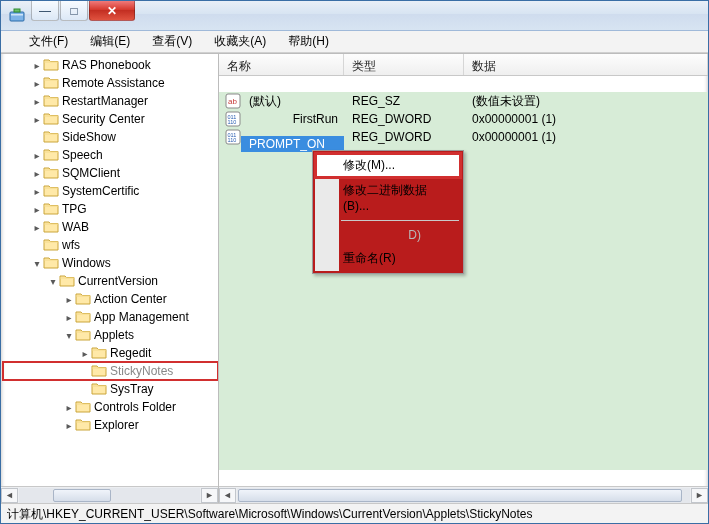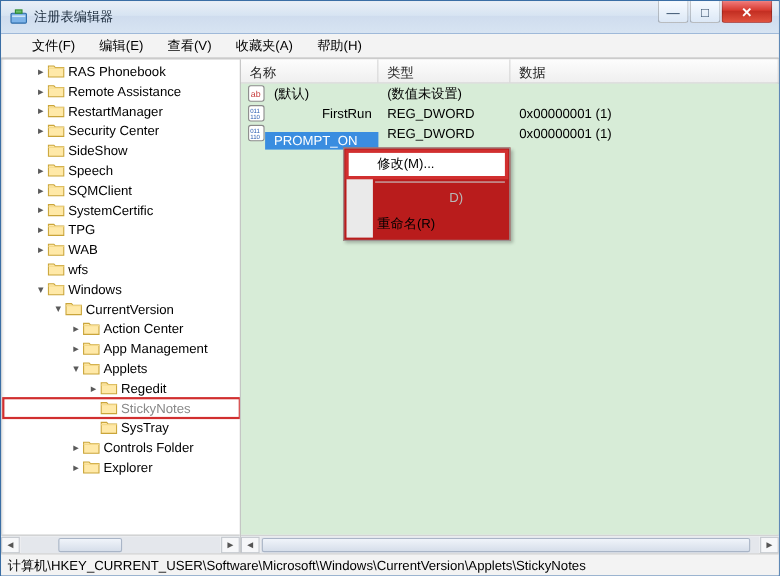--- a/index.html
+++ b/index.html
@@ -82,21 +82,21 @@
   
   .hscroll {
     height:17px; background:#eceef1; border-top:1px solid #c8c8c8;
     display:flex; align-items:center;
   }
   .hscroll .arrow { width:17px; height:15px; background:#f6f7f9; border:1px solid #c2c6cc; margin:0 0; display:flex;align-items:center;justify-content:center;font-size:9px;color:#555;}
   .hscroll .track { flex:1; height:15px; background:#e4e7ec; position:relative; margin:0 1px;}
   .hscroll .thumb { position:absolute; height:13px; top:1px; background:linear-gradient(#f0f4fa,#d6deea); border:1px solid #a9b5c7; border-radius:2px;}
 
   
-  .values-pane { flex:1; display:flex; flex-direction:column; min-width:0; }
+  .values-pane { flex:1; display:flex; flex-direction:column; min-width:0;gap:16px; }
   .cols-header {
     height:22px; display:flex; background:linear-gradient(#fdfdfd,#efefef);
     border-bottom:1px solid #c8c8c8;
   }
   .cols-header .col {
     border-right:1px solid #d6d6d6;
     padding:4px 8px; color:#222;
   }
   .vals-body {
     flex:1; background:#d7ecd7; position:relative; overflow:hidden;
@@ -136,21 +136,20 @@
 <div class="window">
 
   <div class="titlebar">
     <span class="app-icon">
       <svg viewBox="0 0 16 16" width="16" height="16">
         <rect x="1" y="4" width="14" height="9" rx="1" fill="#7db3e8" stroke="#2b6aa8"></rect>
         <rect x="2" y="6" width="12" height="1.5" fill="#cfe4f7"></rect>
         <rect x="5" y="1" width="6" height="3" fill="#6bbf6b" stroke="#2e8b2e"></rect>
       </svg>
     </span>
-    <span class="title">注册表编辑器</span>
     <div class="win-btns">
       <div class="win-btn win-min">
           <span>—</span>
         </div>
       <div class="win-btn win-max">
           <span>□</span>
         </div>
       <div class="win-btn win-close">
           <span>✕</span>
         </div>
@@ -380,20 +379,21 @@
         <div class="col col-type">类型</div>
         <div class="col col-data">数据</div>
       </div>
       <div class="vals-body" id="vals-body">
 
         <div class="val-row">
             <span class="ico"><svg width="16" height="16">
                 <use href="#reg-sz"></use>
               </svg></span>
             <div class="cell name col-name" style="width: 103px;">(默认)</div>
+            <div class="cell col-type">REG_SZ</div>
             <div class="cell col-data">(数值未设置)</div>
           </div>
           <div class="val-row">
             <span class="ico"><svg width="16" height="16">
                 <use href="#reg-dw"></use>
               </svg></span>
             <div class="cell name col-name" style="width: 103px; text-align: right;">FirstRun</div>
             <div class="cell col-type">REG_DWORD</div>
             <div class="cell col-data">0x00000001 (1)</div>
           </div>
@@ -401,20 +401,21 @@
             <span class="ico"><svg width="16" height="16">
                 <use href="#reg-dw"></use>
               </svg></span>
             <div class="cell name col-name" style="width: 103px;">PROMPT_ON</div>
             <div class="cell col-type">REG_DWORD</div>
             <div class="cell col-data">0x00000001 (1)</div>
           </div>
           <div class="ctxmenu">
           <div class="gutter"></div>
           <div class="mi hl">修改(M)...</div>
+          <div class="mi">修改二进制数据(B)...</div>
           <div class="sep"></div>
           <div class="mi disabled" style="text-align:right;padding-right:40px">D)</div>
           <div class="mi">重命名(R)</div>
         </div>
 
       </div>
       <div class="hscroll">
         <div class="arrow">
             <span>◄</span>
           </div>

